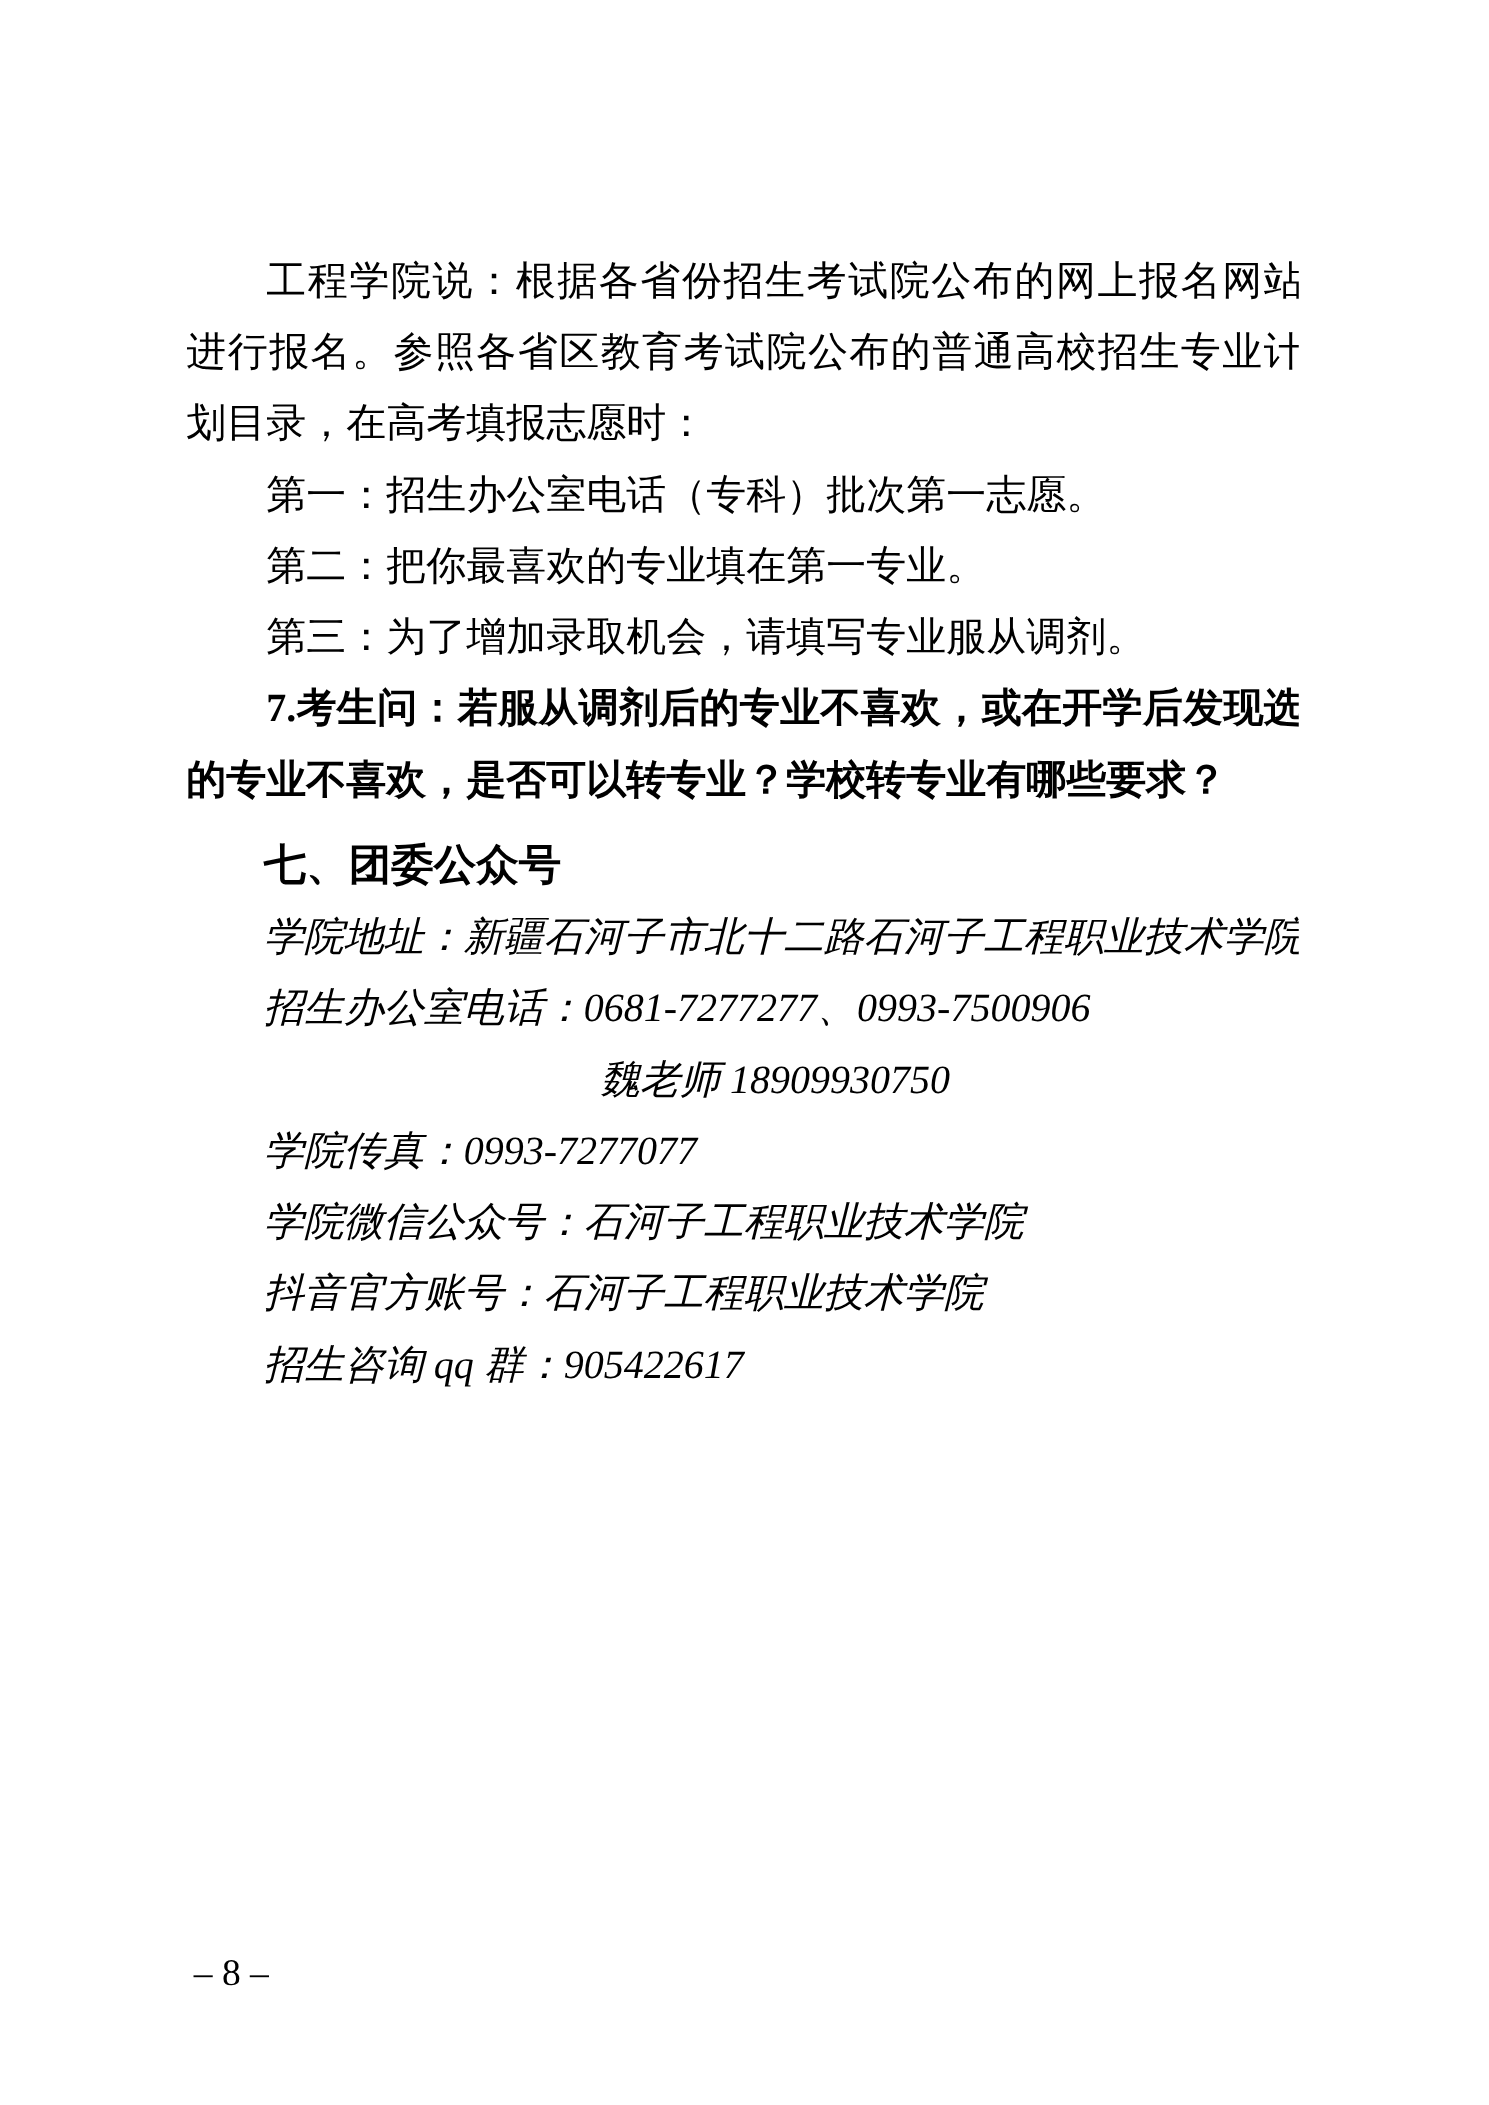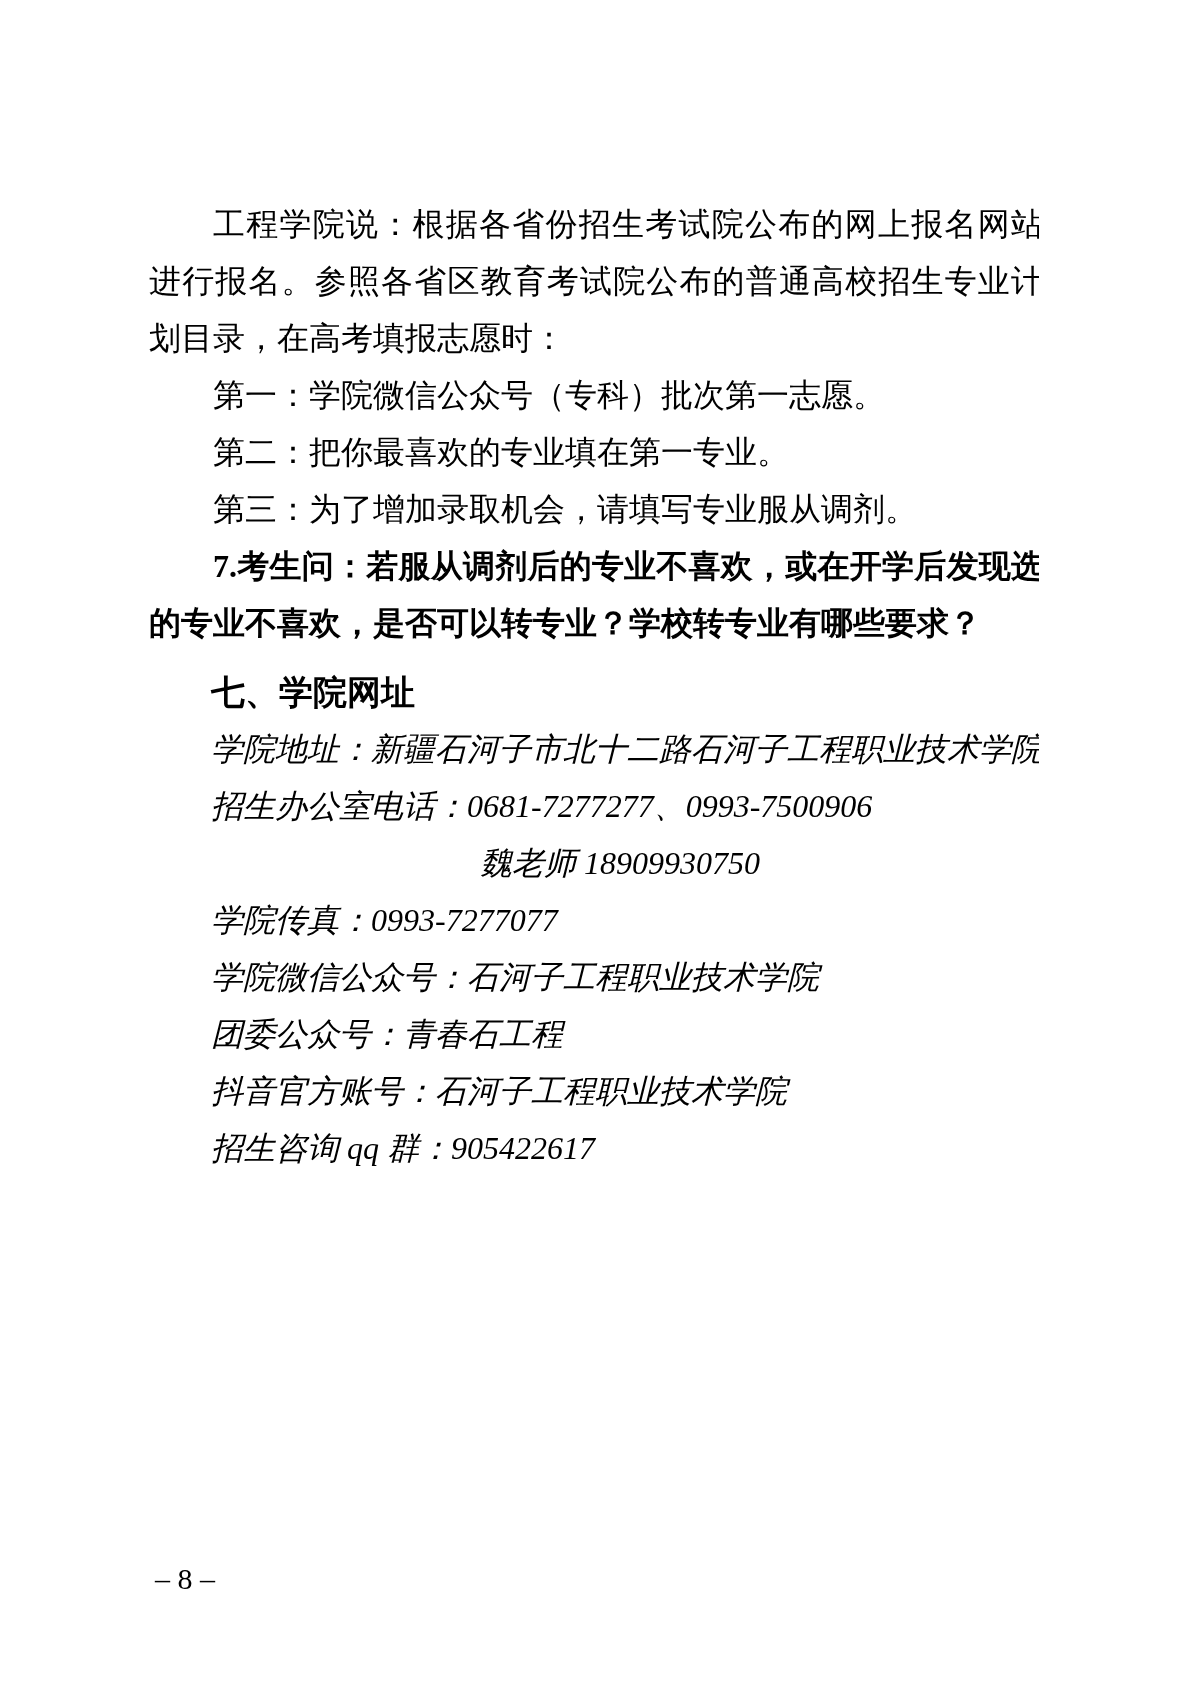--- a/index.html
+++ b/index.html
@@ -63,43 +63,42 @@
   }
 </style>
 </head>
 <body>
 
 <div class="page">
   <div class="content">
 
     <p class="body-p">工程学院说：根据各省份招生考试院公布的网上报名网站进行报名。参照各省区教育考试院公布的普通高校招生专业计划目录，在高考填报志愿时：</p>
 
-    <p class="body-p">第一：学院微信公众号（专科）批次第一志愿。</p>
+    <p class="body-p">第一：招生办公室电话（专科）批次第一志愿。</p>
 
     <p class="body-p">第二：把你最喜欢的专业填在第一专业。</p>
 
     <p class="body-p">第三：为了增加录取机会，请填写专业服从调剂。</p>
 
     <p class="body-p q-bold">7.考生问：若服从调剂后的专业不喜欢，或在开学后发现选的专业不喜欢，是否可以转专业？学校转专业有哪些要求？</p>
 
 
-    <h2 class="heading">七、学院网址</h2>
+    <h2 class="heading">七、团委公众号</h2>
 
     <p class="contact-line">学院地址：新疆石河子市北十二路石河子工程职业技术学院</p>
 
     <p class="contact-line">招生办公室电话：0681-7277277、0993-7500906</p>
 
     <p class="contact-line wei">魏老师 18909930750</p>
 
     <p class="contact-line">学院传真：0993-7277077</p>
 
 
     <p class="contact-line">学院微信公众号：石河子工程职业技术学院</p>
 
-    <p class="contact-line">团委公众号：青春石工程</p>
 
     <p class="contact-line">抖音官方账号：石河子工程职业技术学院</p>
 
     <p class="contact-line">招生咨询 qq 群：905422617</p>
 
   </div>
 
   <div class="page-number">– 8 –</div>
 </div>
 

